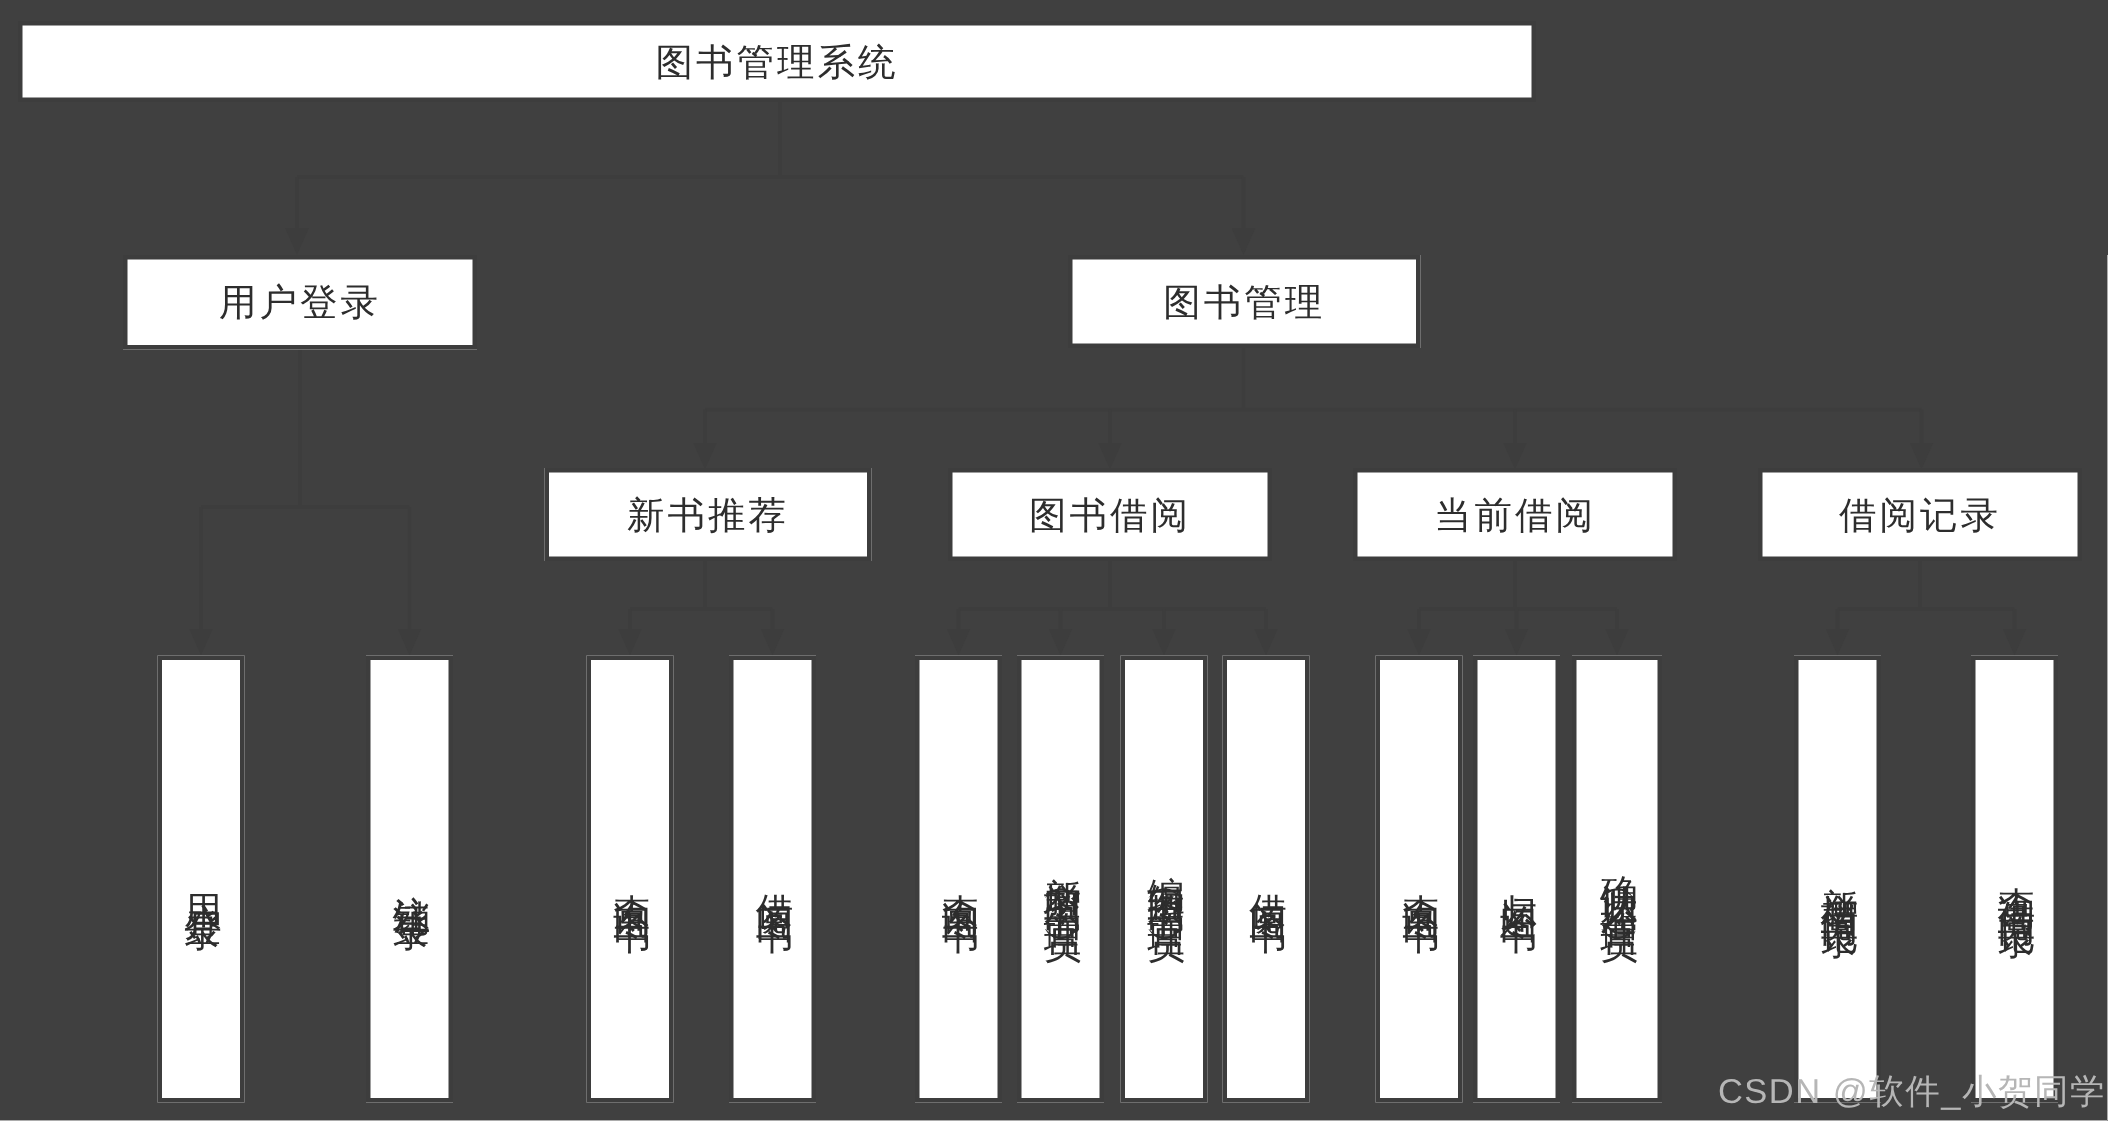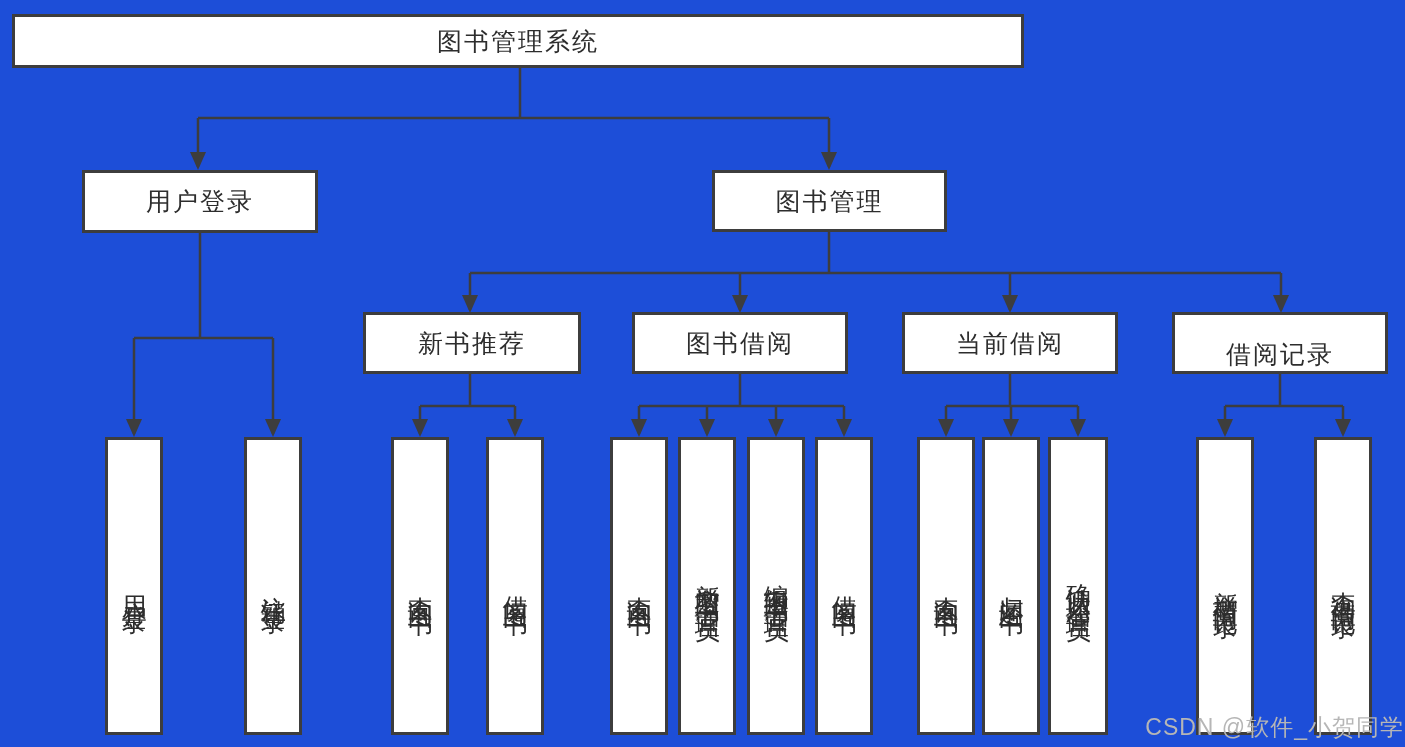--- a/index.html
+++ b/index.html
@@ -1,19 +1,19 @@
 <!DOCTYPE html>
 <html><head>
 <meta charset="utf-8">
 <style>
   html, body { margin:0; padding:0; background:#ffffff; }
   .canvas {
     position:relative;
     width:1405px; height:747px;
-    background:#1d4ed8;
+    background:#404040;
     font-family:"Liberation Sans", sans-serif;
     overflow:hidden;
   }
   svg.connectors { position:absolute; left:0; top:0; width:1405px; height:747px; }
 
   .node {
     position:absolute;
     background:#ffffff;
     border:3px solid #3d3d3d;
     box-sizing:border-box;
@@ -33,21 +33,21 @@
   }
 
   
   .b-root   { left:12px;  top:14px;  width:1012px; height:54px; }
   .b-login  { left:82px;  top:170px; width:236px;  height:63px; }
   .b-mgmt   { left:712px; top:170px; width:235px;  height:62px; }
 
   .b-l3-1   { left:363px;  top:312px; width:218px; height:62px;justify-content:center; }
   .b-l3-2   { left:632px;  top:312px; width:216px; height:62px; }
   .b-l3-3   { left:902px;  top:312px; width:216px; height:62px; }
-  .b-l3-4   { left:1172px; top:312px; width:216px; height:62px;align-items:flex-end; }
+  .b-l3-4   { left:1172px; top:312px; width:216px; height:62px; }
 
   .leaf { top:437px; width:58px; height:298px; }
   .b-lf-1  { left:105px; }
   .b-lf-2  { left:244px; }
   .b-lf-3  { left:391px; }
   .b-lf-4  { left:486px; }
   .b-lf-5  { left:610px; }
   .b-lf-6  { left:678px; }
   .b-lf-7  { left:747px; }
   .b-lf-8  { left:815px; }

